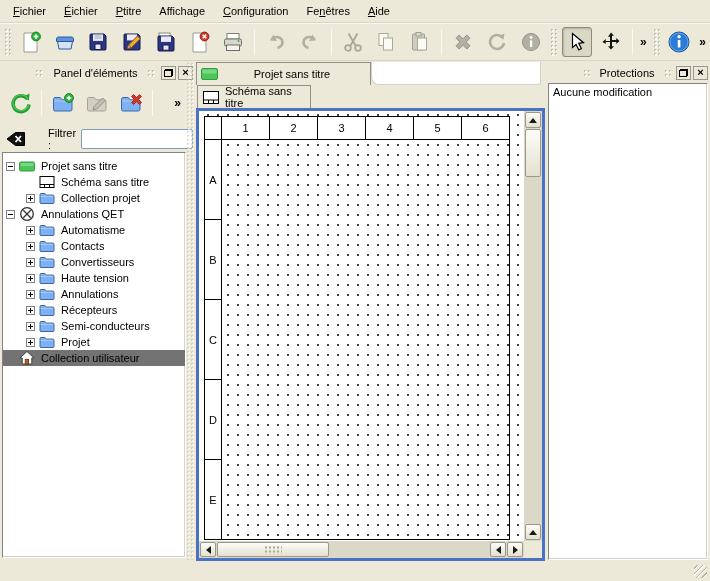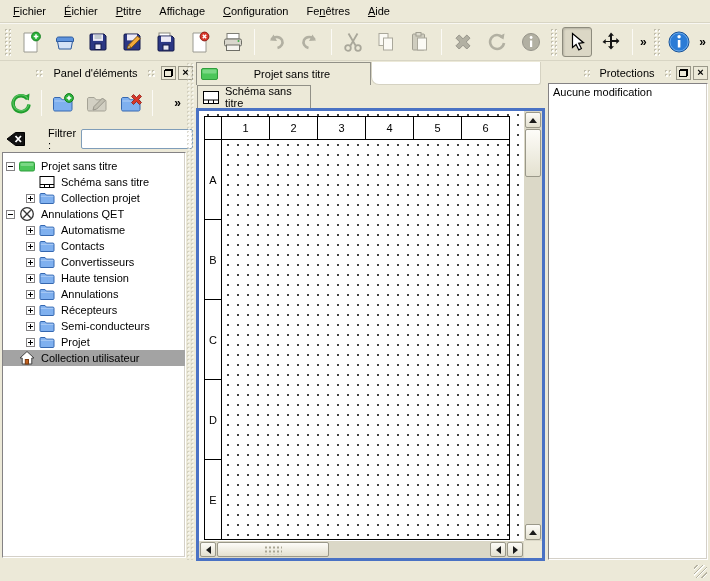--- a/index.html
+++ b/index.html
@@ -74,21 +74,21 @@
   }
   
   #tree {
     position:absolute; left:2px; top:152px; width:184px; height:406px;
     background:#fff; overflow:hidden;
     border:1px solid #848284; border-right-color:#fff; border-bottom-color:#fff;
     box-shadow:inset -1px -1px 0 #d4d0c8;
     padding-top:5px;
   }
   .trow { height:16px; display:flex; align-items:center; white-space:nowrap; }
-  .trow.hl { background:#a3a3a3; }
+  .trow.hl { background:#737373; }
   .ind0 { width:3px; } .ind1 { width:23px; }
   .exp {
     width:9px; height:9px; min-width:9px; position:relative;
     border:1px solid #848284; background:#fff; margin-right:4px;
   }
   .exp::before { content:""; position:absolute; left:1px; right:1px; top:3px; height:1px; background:#000; }
   .exp.plus::after { content:""; position:absolute; top:1px; bottom:1px; left:3px; width:1px; background:#000; }
   .exp.none { visibility:hidden; }
   .ticon { width:17px; min-width:17px; height:16px; margin-right:5px; display:flex; align-items:center; }
   

